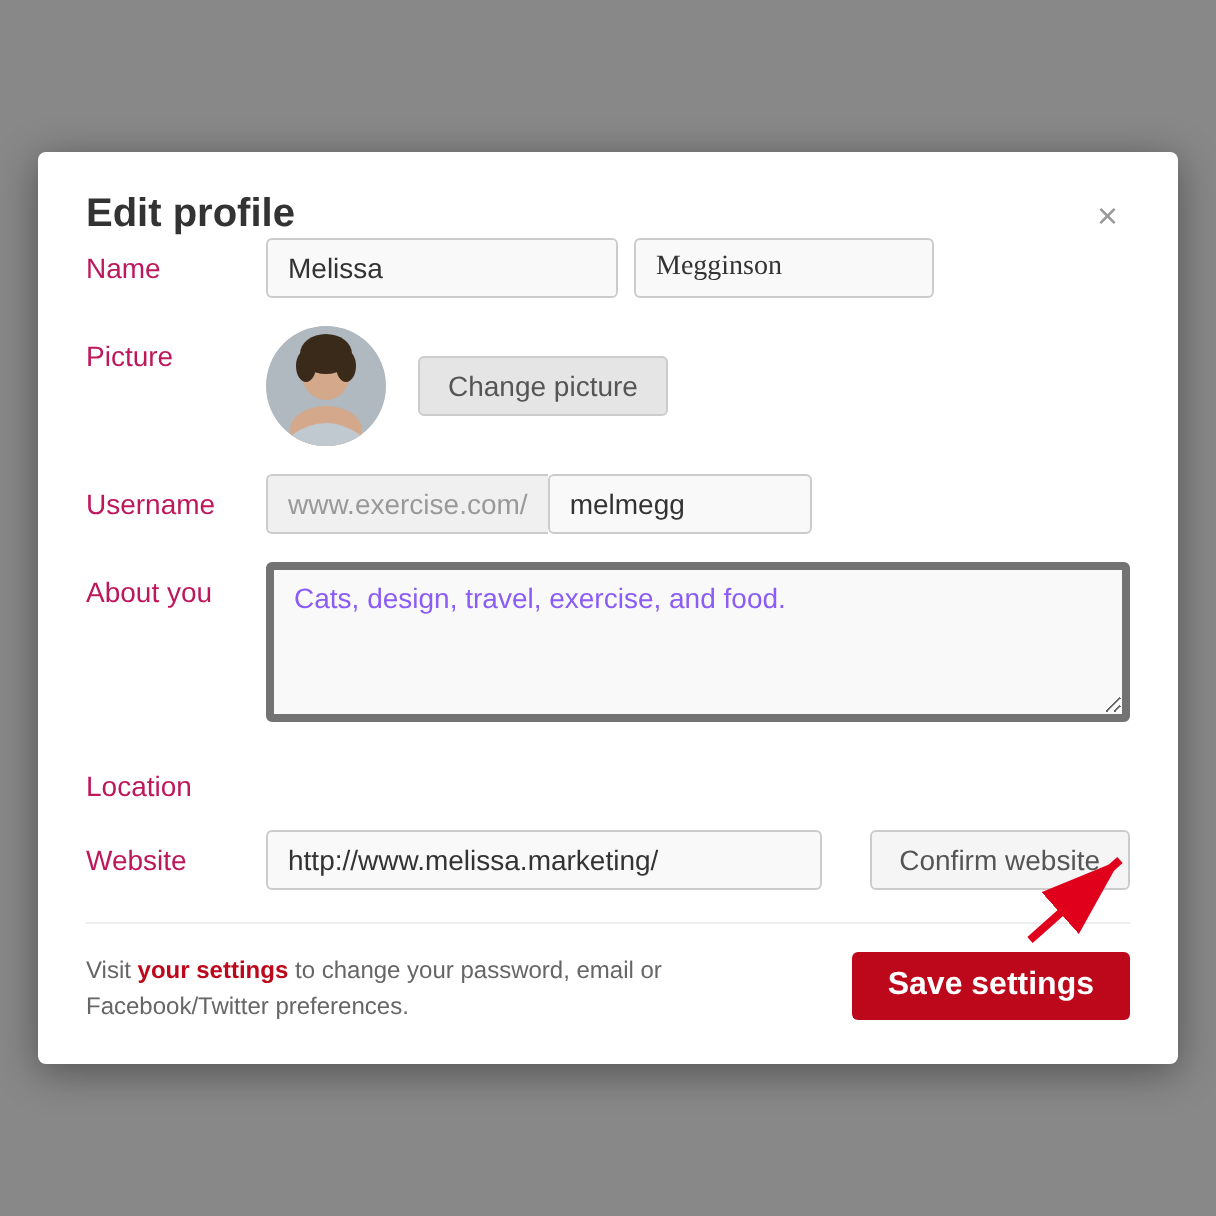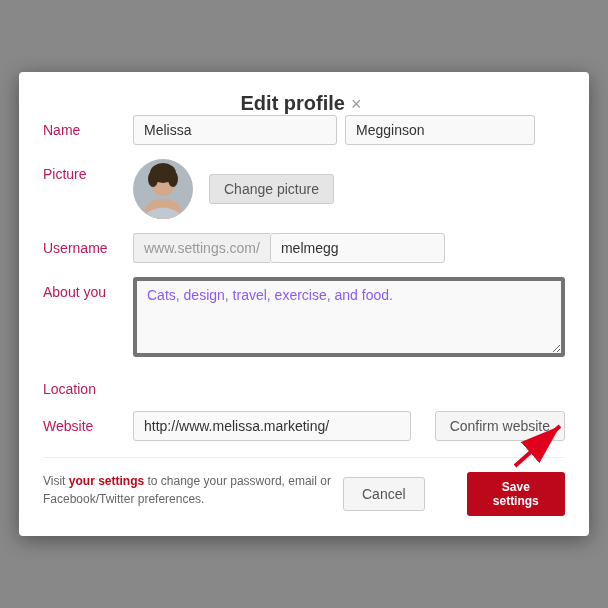--- a/index.html
+++ b/index.html
@@ -29,21 +29,21 @@
       background: #fff;
       border-radius: 4px;
       width: 570px;
       padding: 20px 24px 20px 24px;
       box-shadow: 0 4px 20px rgba(0,0,0,0.4);
     }
 
     .modal-header {
       display: flex;
       align-items: center;
-      justify-content: center;
+      justify-content: space-between;
     }
 
     .modal-title {
       font-size: 20px;
       font-weight: 600;
       color: #333;
     }
 
     .close-btn {
       background: none;
@@ -83,25 +83,26 @@
       border: 1px solid #ccc;
       border-radius: 3px;
       padding: 6px 10px;
       font-size: 14px;
       color: #333;
       background: #f9f9f9;
       outline: none;
     }
 
     .input-first-name {
-      width: 204px;
+      width: 176px;
     }
 
     .input-last-name {
-      width: 190px;
+      width: 150px;
+      font-family: Liberation Serif, serif;
     }
 
     .picture-row {
       display: flex;
       align-items: center;
       gap: 16px;
     }
 
     .avatar-circle {
       width: 60px;
@@ -145,21 +146,21 @@
     }
 
     .input-username {
       border: 1px solid #ccc;
       border-left: none;
       border-radius: 0 3px 3px 0;
       padding: 6px 10px;
       font-size: 14px;
       color: #333;
       background: #f9f9f9;
-      width: 175px;
+      width: 132px;
       outline: none;
     }
 
     .textarea-about {
       border: 4px solid #737373;
       border-radius: 3px;
       padding: 6px 10px;
       font-size: 14px;
       color: #8b5cf6;
       background: #f9f9f9;
@@ -231,21 +232,21 @@
       font-size: 14px;
       color: #555;
       cursor: pointer;
     }
 
     .save-btn {
       border: none;
       background: #bd081c;
       border-radius: 3px;
       padding: 8px 18px;
-      font-size: 12px;
+      font-size: 16px;
       color: #fff;
       font-weight: 600;
       cursor: pointer;
       margin-left: 32px;
     }
 
     
     .arrow-container {
       position: relative;
     }
@@ -296,21 +297,21 @@
           <path d="M12 55 Q30 42 48 55 L48 60 L12 60 Z" fill="#c0c8d0"></path>
         </svg>
       </div>
       <button class="change-picture-btn">Change picture</button>
     </div>
   </div>
 
   <div class="form-row">
     <span class="form-label">Username</span>
     <div class="form-field username-row">
-      <span class="url-prefix">www.settings.com/</span>
+      <span class="url-prefix">www.exercise.com/</span>
       <input type="text" class="input-username" value="melmegg" style="">
     </div>
   </div>
 
   <div class="form-row">
     <span class="form-label">About you</span>
     <div class="form-field">
       <textarea class="textarea-about" style="">Cats, design, travel, exercise, and food.</textarea>
     </div>
   </div>
@@ -335,18 +336,17 @@
       <line x1="10" y1="55" x2="55" y2="15" stroke="#e0001b" stroke-width="4" marker-end="url(#arrowhead)"></line>
     </svg>
   </div>
 
   <div class="modal-footer">
     <p class="footer-note">
       Visit <a href="#">your settings</a>
       <span> to change your password, email or Facebook/Twitter preferences.</span>
     </p>
     <div class="footer-actions">
-      <button class="cancel-btn">Cancel</button>
       <button class="save-btn">Save settings</button>
     </div>
   </div>
 
 </div>
 
 </body></html>

